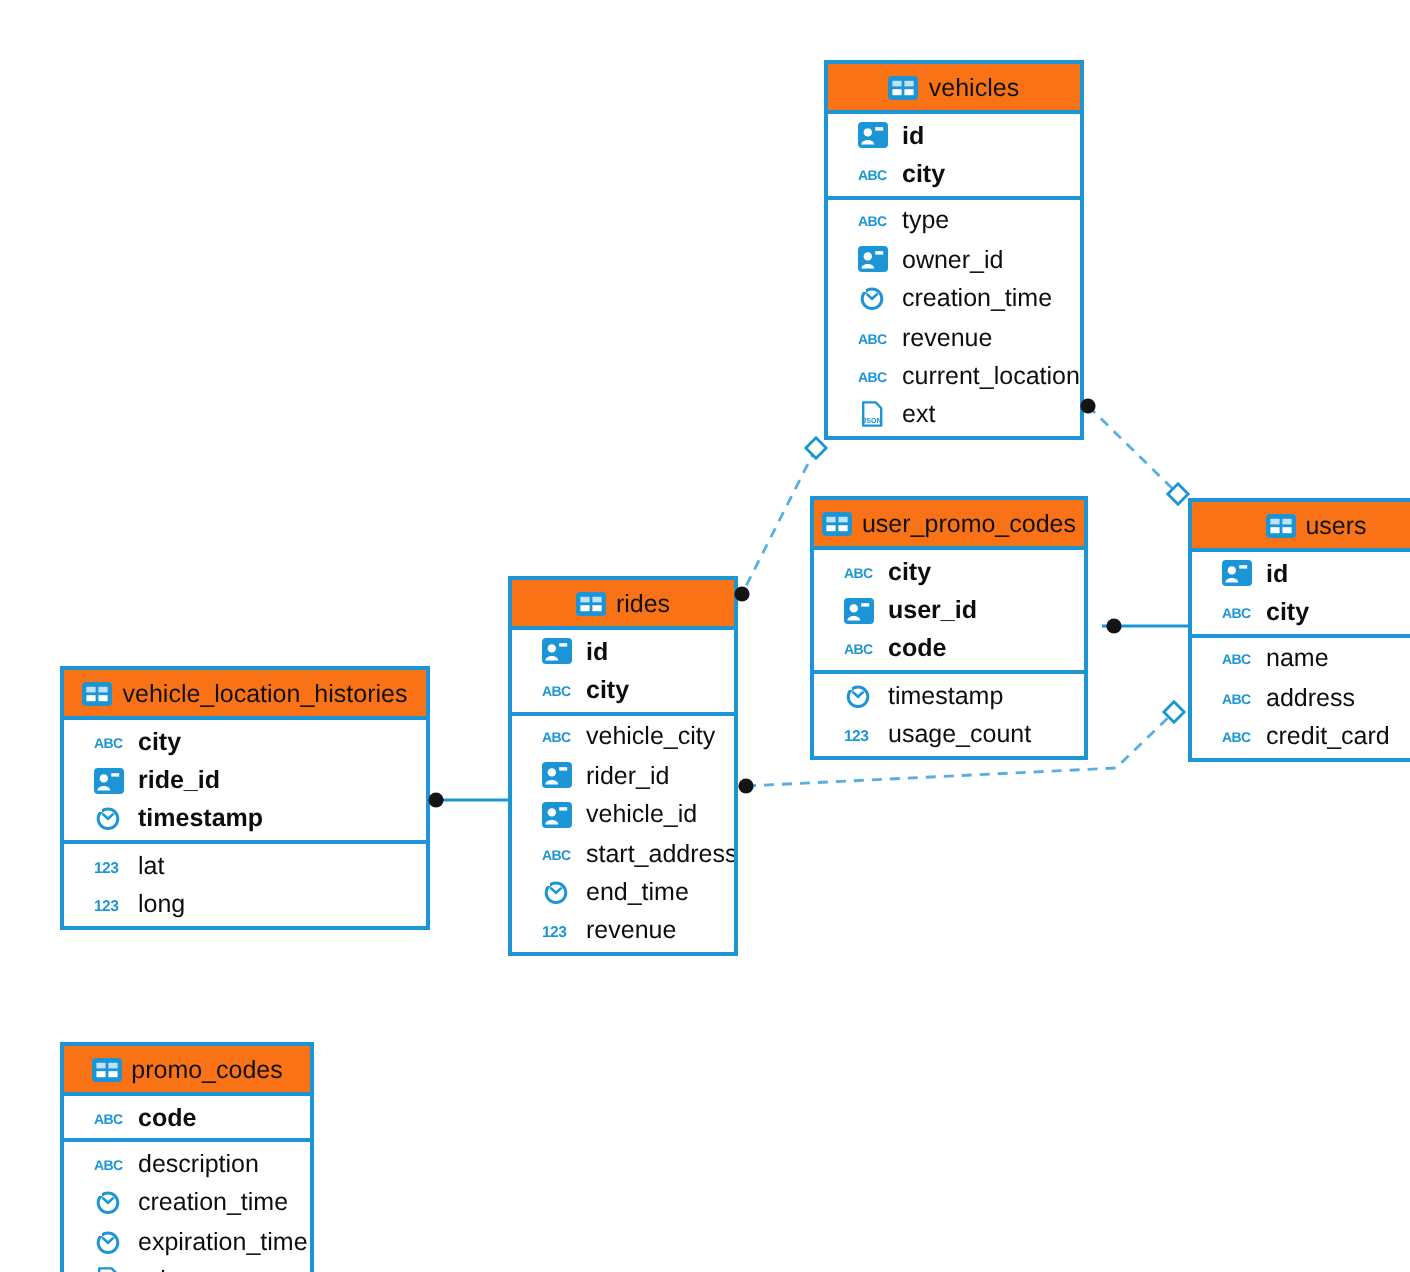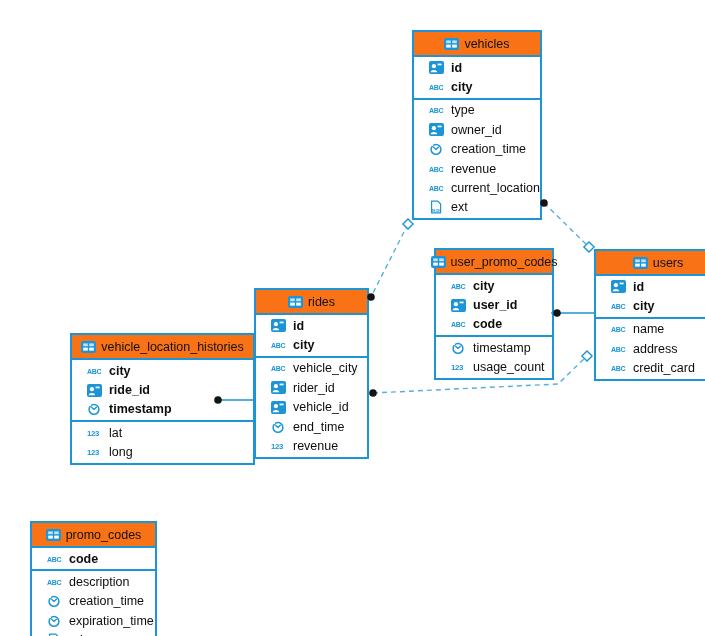--- a/index.html
+++ b/index.html
@@ -115,21 +115,21 @@
           <span class="ficon">
             <svg width="14" height="14" viewBox="0 0 14 14">
               <path d="M2.6 1.2 H8.8 L11.6 4 V12.8 H2.6 Z" fill="#fff" stroke="#1b95d6" stroke-width="1.2" stroke-linejoin="round"></path>
               <text x="7" y="11.6" font-size="3.6" font-weight="bold" text-anchor="middle" fill="#1b95d6" font-family="Liberation Sans,sans-serif">JSON</text>
             </svg>
           </span>
           <span class="flabel">ext</span>
         </div>
       </div>
     </div>
-    <div class="er-table" style="left: 434px; top: 248px; width: 120px;">
+    <div class="er-table" style="left: 405px; top: 248px; width: 139px;">
       <div class="er-header">
         <span class="ficon" style="flex: 0 0 auto; width: auto;">
           <svg width="15" height="12" viewBox="0 0 15 12">
             <rect width="15" height="12" rx="2" fill="#1b95d6"></rect>
             <rect x="2.2" y="2.4" width="4.6" height="2.8" fill="#bfe2f5"></rect>
             <rect x="8.2" y="2.4" width="4.6" height="2.8" fill="#bfe2f5"></rect>
             <rect x="2.2" y="6.6" width="4.6" height="3" fill="#fff"></rect>
             <rect x="8.2" y="6.6" width="4.6" height="3" fill="#fff"></rect>
           </svg>
         </span>
@@ -306,39 +306,47 @@
               <rect width="15" height="13" rx="2" fill="#1b95d6"></rect>
               <rect x="8.6" y="2.6" width="4" height="1.7" fill="#fff"></rect>
               <circle cx="4.9" cy="5.2" r="2.1" fill="#fff"></circle>
               <path d="M1.7 11.3 C1.7 8.3 8.1 8.3 8.1 11.3 Z" fill="#fff"></path>
             </svg>
           </span>
           <span class="flabel">vehicle_id</span>
         </div>
         <div class="er-row">
           <span class="ficon">
+            <svg width="17" height="10" viewBox="0 0 17 10">
+              <text x="0" y="8" font-size="7" font-weight="bold" letter-spacing="-0.3" fill="#1b95d6" font-family="Liberation Sans,sans-serif">ABC</text>
+            </svg>
+          </span>
+          <span class="flabel">start_address</span>
+        </div>
+        <div class="er-row">
+          <span class="ficon">
             <svg width="14" height="14" viewBox="0 0 14 14">
               <circle cx="7" cy="7.4" r="4.9" fill="none" stroke="#1b95d6" stroke-width="1.5"></circle>
               <path d="M7 7.4 L4.6 5.2 M7 7.4 L9.4 5.2" stroke="#1b95d6" stroke-width="1.3" fill="none" stroke-linecap="round"></path>
               <rect x="1" y="1" width="3" height="3" fill="#fff"></rect>
             </svg>
           </span>
           <span class="flabel">end_time</span>
         </div>
         <div class="er-row">
           <span class="ficon">
             <svg width="15" height="10" viewBox="0 0 15 10">
               <text x="0" y="8.3" font-size="7.8" font-weight="bold" letter-spacing="-0.3" fill="#1b95d6" font-family="Liberation Sans,sans-serif">123</text>
             </svg>
           </span>
           <span class="flabel">revenue</span>
         </div>
       </div>
     </div>
-    <div class="er-table" style="left: 30px; top: 333px; width: 185px; margin-left: 40px;">
+    <div class="er-table" style="left: 30px; top: 333px; width: 185px;">
       <div class="er-header">
         <span class="ficon" style="flex: 0 0 auto; width: auto;">
           <svg width="15" height="12" viewBox="0 0 15 12">
             <rect width="15" height="12" rx="2" fill="#1b95d6"></rect>
             <rect x="2.2" y="2.4" width="4.6" height="2.8" fill="#bfe2f5"></rect>
             <rect x="8.2" y="2.4" width="4.6" height="2.8" fill="#bfe2f5"></rect>
             <rect x="2.2" y="6.6" width="4.6" height="3" fill="#fff"></rect>
             <rect x="8.2" y="6.6" width="4.6" height="3" fill="#fff"></rect>
           </svg>
         </span>

